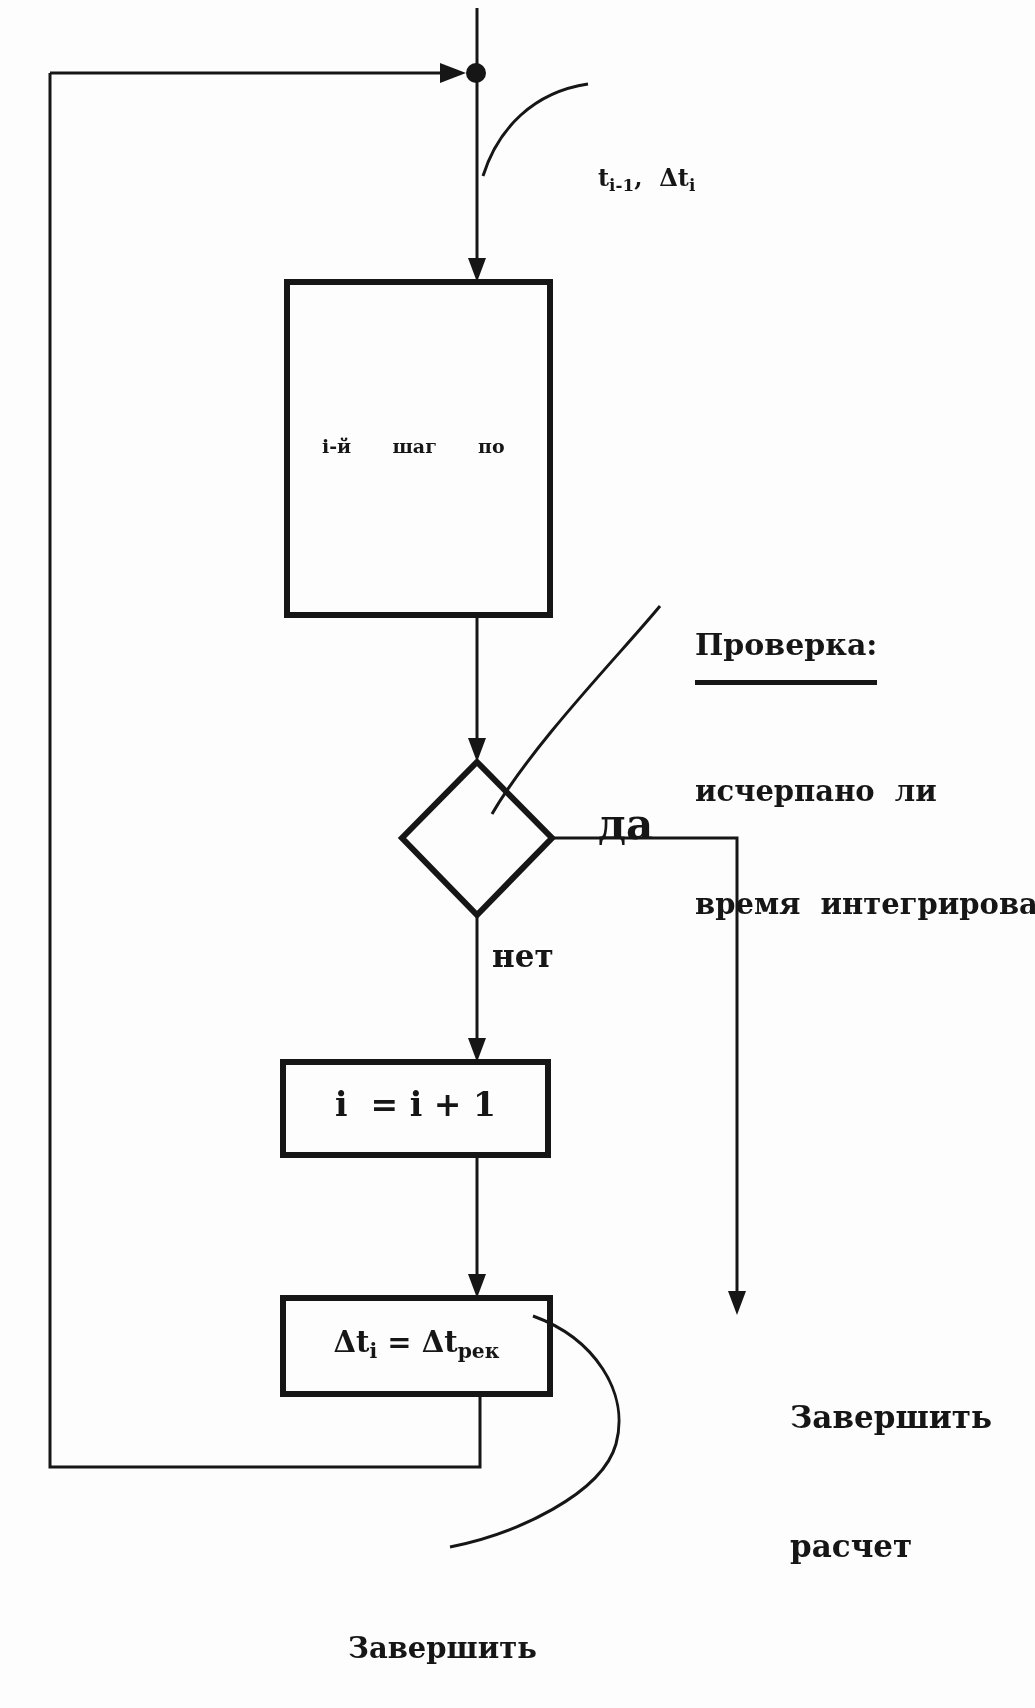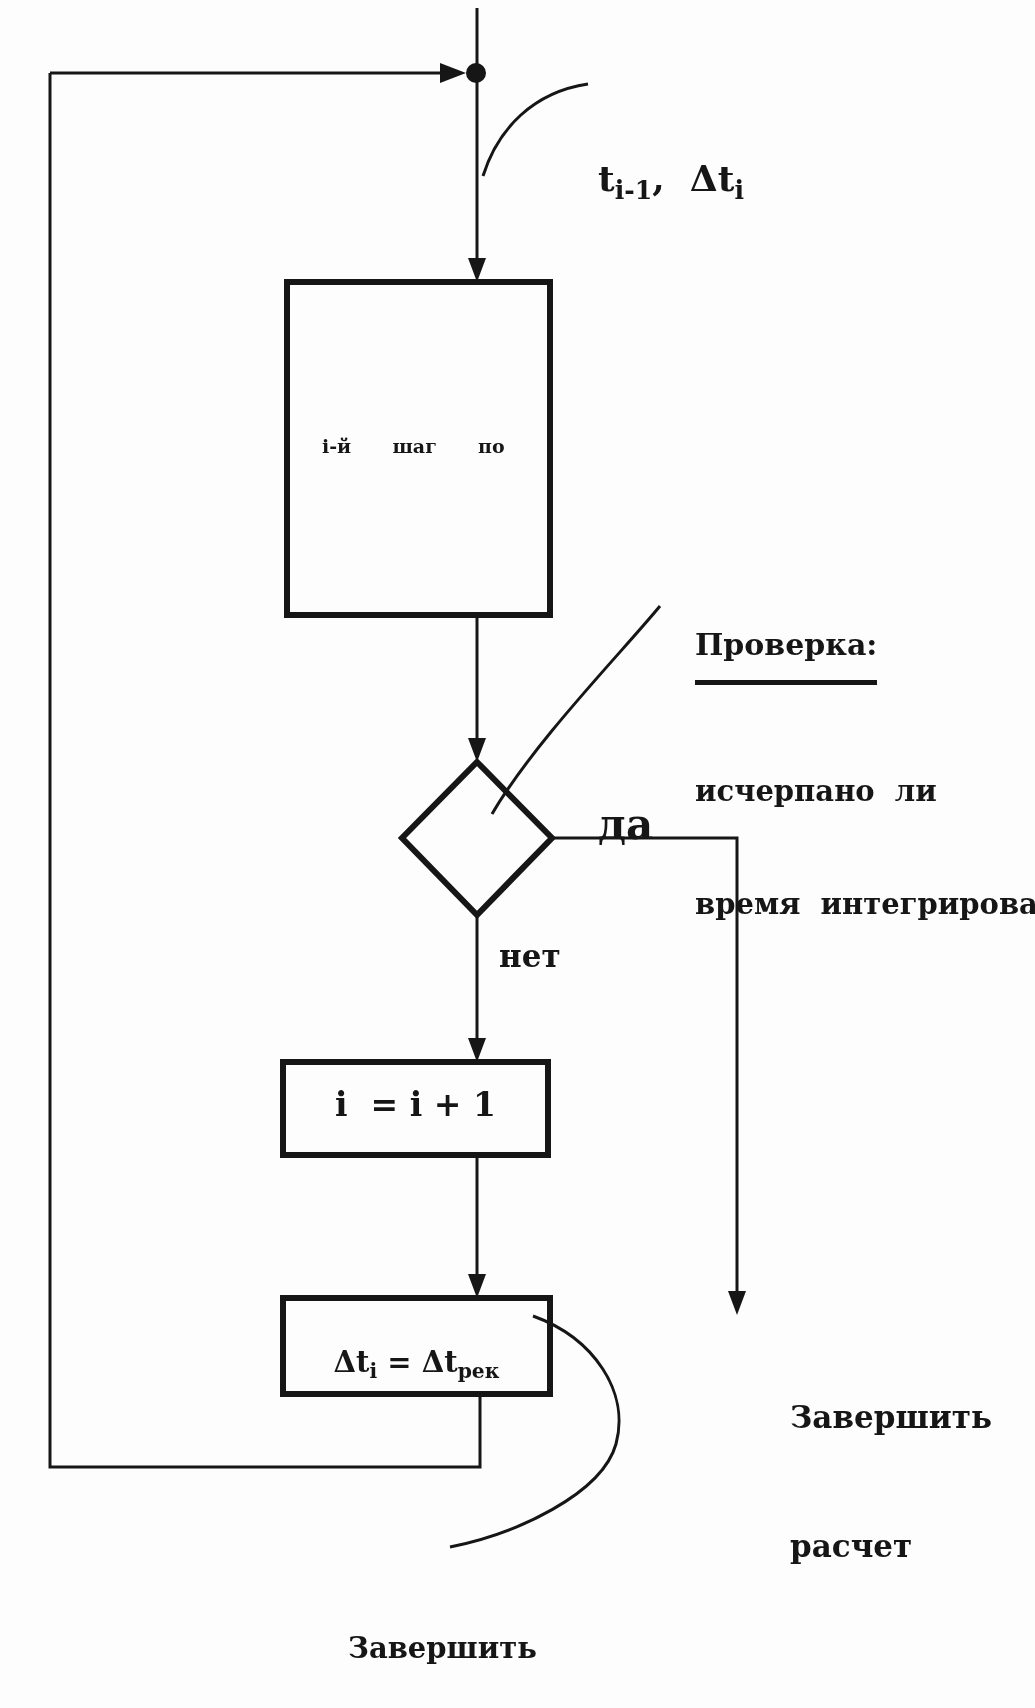--- a/index.html
+++ b/index.html
@@ -16,37 +16,37 @@
     position:absolute;
     font-weight:700;
     white-space:pre;
     line-height:1.3;
   }
   .sub{
     font-size:0.70em;
     vertical-align:-0.30em;
     font-weight:700;
   }
-  .io-label{left:598px;top:48px;font-size:36px;line-height:52px;}
+  .io-label{left:598px;top:48px;font-size:24px;line-height:52px;}
   .check-label{left:695px;top:550px;font-size:29px;}
   .check-title{
     display:inline-block;
     font-size:30px;
     border-bottom:5px solid #161616;
     padding-bottom:16px;
     margin-bottom:11px;
   }
   .check-line{word-spacing:10px;line-height:38px;}
   .yes-label{left:598px;top:798px;font-size:42px;}
-  .no-label{left:492px;top:936px;font-size:31px;margin-left:7px;}
+  .no-label{left:492px;top:936px;font-size:31px;}
   .finish-label{left:790px;top:1310px;font-size:31px;line-height:43px;}
   .note-label{left:348px;top:1551px;font-size:29px;line-height:39px;}
   .step-label{left:322px;top:346px;font-size:19px;line-height:40px;word-spacing:14px;}
   .inc-label{left:283px;top:1084px;width:265px;text-align:center;font-size:33px;}
-  .assign-label{left:283px;top:1324px;width:267px;text-align:center;font-size:29px;margin-top:20px;}
+  .assign-label{left:283px;top:1324px;width:267px;text-align:center;font-size:29px;}
 </style>
 </head>
 <body>
 
 <div id="stage">
 
   <svg id="flow-svg" width="1035" height="1708" viewBox="0 0 1035 1708">
     <g stroke="#161616" fill="none" stroke-width="3">
 
       <line x1="477" y1="8" x2="477" y2="262"></line>

